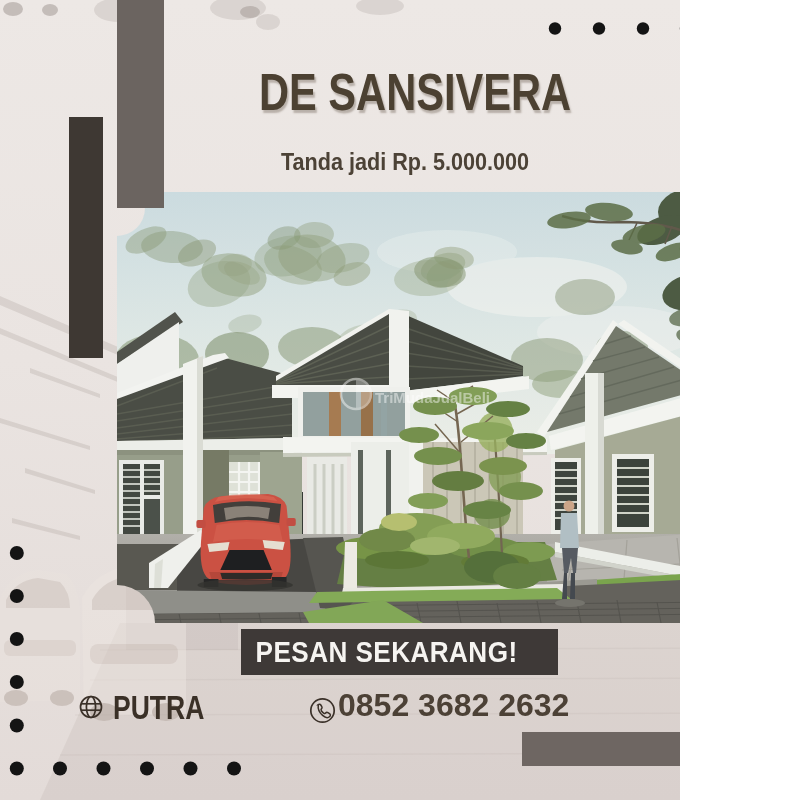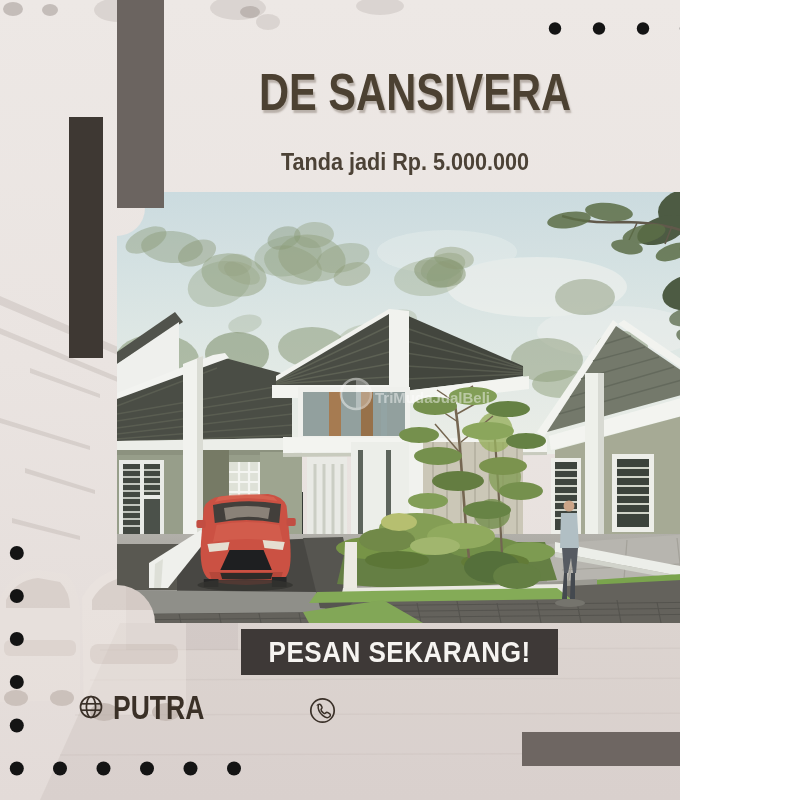--- a/index.html
+++ b/index.html
@@ -567,34 +567,35 @@
     <g opacity="0.45">
       <circle cx="239" cy="202" r="15" fill="none" stroke="#fff" stroke-width="2.5"></circle>
       <path d="M239,187 a15,15 0 0,1 0,30" fill="#fff" opacity="0.7"></path>
       <text x="258" y="211" font-family="Liberation Sans, sans-serif" font-size="15" font-weight="bold" fill="#fff">TriMudaJualBeli</text>
     </g>
   </g>
 </svg>
 
 <div class="abs" style="left:241px;top:629px;width:317px;height:46px;background:#3e3937;"></div>
 
-<div class="abs" style="left:241px;top:629px;width:317px;height:46px;display:flex;align-items:center;justify-content:center;color:#f6f4f1;">
+<div class="abs" style="left:241px;top:629px;width:317px;height:46px;display:flex;align-items:center;justify-content:flex-start;color:#f6f4f1;">
       <span style="font-weight:bold;font-size:29px;white-space:nowrap;transform:scaleX(0.9);letter-spacing:0.5px;">PESAN SEKARANG!</span>
     </div>
 
 <svg class="abs" style="left:79px;top:695px;" width="24" height="24" viewBox="0 0 24 24">
   <g stroke="#3a3028" stroke-width="1.7" fill="none">
     <circle cx="12" cy="12" r="10.5"></circle>
     <ellipse cx="12" cy="12" rx="4.6" ry="10.5"></ellipse>
     <line x1="2" y1="8.8" x2="22" y2="8.8"></line>
     <line x1="2" y1="15.2" x2="22" y2="15.2"></line>
   </g>
 </svg>
 
 <div class="abs" style="left:113px;top:688px;font-weight:bold;font-size:34px;color:#3a3027;white-space:nowrap;transform:scaleX(0.78);transform-origin:0 0;">PUTRA</div>
 
 <svg class="abs" style="left:309px;top:697px;" width="27" height="27" viewBox="0 0 27 27">
   <circle cx="13.5" cy="13.5" r="11.7" stroke="#3a3028" stroke-width="1.7" fill="none"></circle>
   <path d="M9,7.8 c1,-1 2.2,-0.8 2.8,0.2 l1,1.6 c0.5,0.9 0.3,1.7 -0.4,2.3 c-0.5,0.5 -0.5,1.2 0.1,2.1 c0.6,0.9 1.3,1.6 2.1,2.1 c0.8,0.5 1.5,0.6 2,0 c0.6,-0.7 1.5,-0.9 2.3,-0.4 l1.6,1 c1,0.6 1.2,1.9 0.2,2.8 c-1.6,1.6 -4.3,1.4 -7.1,-1.1 c-2.8,-2.5 -4.9,-6.9 -4.3,-10.6 z" fill="none" stroke="#3a3028" stroke-width="1.5"></path>
 </svg>
 
+<div class="abs" style="left:338px;top:687px;font-weight:bold;font-size:32px;color:#4c4136;white-space:nowrap;">0852 3682 2632</div>
 
 </div>
 
 </body></html>

